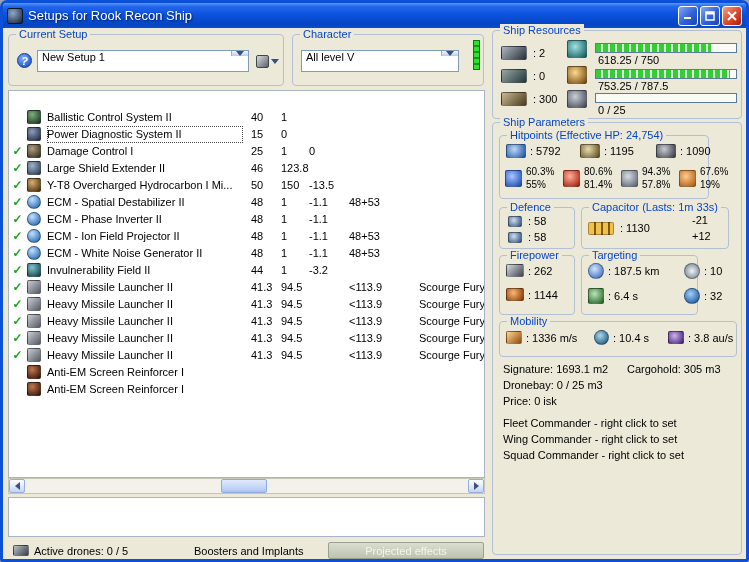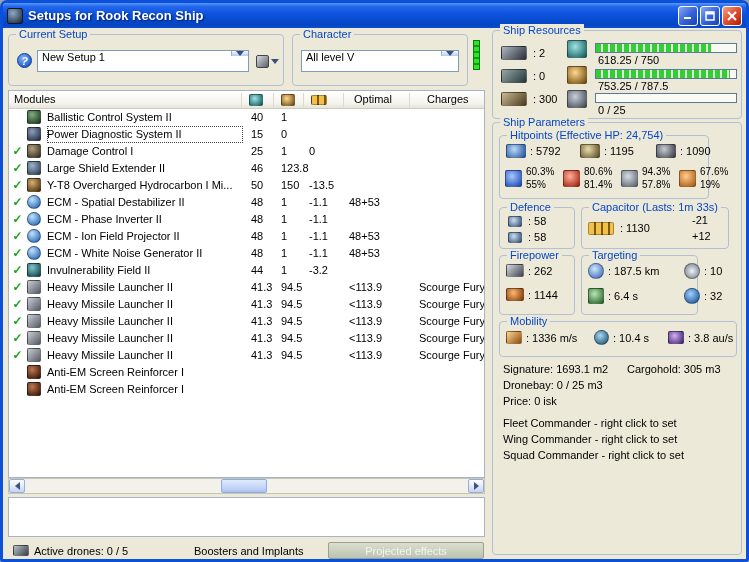--- a/index.html
+++ b/index.html
@@ -6,21 +6,21 @@
   html,body{width:749px;height:562px;overflow:hidden}
   body{font-family:"Liberation Sans",sans-serif;font-size:11px;color:#000;background:#9aa4b0}
 
   .window{position:absolute;left:0;top:0;width:749px;height:562px;border:3px solid #0b50d8;border-radius:7px 7px 3px 3px;background:#ece9d8;overflow:hidden}
 
   
   .titlebar{position:absolute;left:0;top:0;right:0;height:25px;
     background:linear-gradient(180deg,#5a97f7 0%,#2367ec 14%,#0c52de 45%,#0545c2 88%,#0a4ecf 100%);
     display:flex;align-items:center;padding:0 4px}
   .app-icon{width:16px;height:16px;border-radius:2px;background:radial-gradient(circle at 35% 30%,#8fa8c8,#16202e);border:1px solid #0a1828;flex:0 0 auto}
-  .title-text{color:#fff;font-weight:bold;font-size:13px;text-shadow:1px 1px 2px rgba(0,10,60,.75);margin-left:5px;flex:1;white-space:nowrap;overflow:hidden}
+  .title-text{color:#fff;font-weight:normal;font-size:13px;text-shadow:1px 1px 2px rgba(0,10,60,.75);margin-left:5px;flex:1;white-space:nowrap;overflow:hidden}
   .tb-btn{width:20px;height:20px;border-radius:3px;margin-left:2px;border:1px solid #fff;display:flex;align-items:center;justify-content:center;flex:0 0 auto}
   .btn-min,.btn-max{background:linear-gradient(135deg,#86a7f3 0%,#3160d8 55%,#1c44b4 100%)}
   .btn-close{background:linear-gradient(135deg,#f4a488 0%,#e25436 45%,#ad1c05 100%)}
 
   
   .gbox{position:absolute;border:1px solid #b3c0d4;border-radius:4px}
   .glabel{position:absolute;top:-7px;left:7px;background:#ece9d8;padding:0 3px;color:#0646c8;white-space:nowrap}
 
   
   .combo{position:absolute;height:22px;background:#fff;border:1px solid #7f9db9;display:flex;align-items:flex-start}
@@ -149,46 +149,33 @@
       <span class="cbtn">
           <span class="tri-down"></span>
         </span>
     </div>
     <div class="toolbtn" style="left:245px;top:15px">
       <span class="i-tool"></span>
       <span class="tri-down"></span>
     </div>
   </div>
 
-  <div class="gbox" style="left:289px;top:31px;width:176px;height:52px">
+  <div class="gbox" style="left:289px;top:31px;width:192px;height:52px">
     <span class="glabel">Character</span>
     <div class="combo" style="left:8px;top:15px;width:158px">
       <span class="cval">All level V</span>
       <span class="cbtn">
           <span class="tri-down"></span>
         </span>
     </div>
   </div>
 
   <span class="charbar"></span>
 
   <div class="modtable">
-    <div class="mod-header">
-      <span class="hname">Modules</span>
-      <span class="hsep" style="left:232px"></span>
-      <span class="ico c-cpuchip" style="left:240px;top:3px;width:14px;height:12px"></span>
-      <span class="hsep" style="left:264px"></span>
-      <span class="ico c-power" style="left:272px;top:3px;width:14px;height:12px"></span>
-      <span class="hsep" style="left:294px"></span>
-      <span class="ico c-battery" style="left:302px;top:4px;width:16px;height:10px"></span>
-      <span class="hsep" style="left:334px"></span>
-      <span class="hopt">Optimal</span>
-      <span class="hsep" style="left:400px"></span>
-      <span class="hchg">Charges</span>
-    </div>
     <div class="mod-rows" id="mod-rows">
     <div class="mod-row">
 
       <span class="mico mi-bcs"></span>
       <span class="mname">Ballistic Control System II</span>
       <span class="mcol cc-cpu">40</span>
       <span class="mcol cc-pg">1</span>
       <span class="mcol cc-cap"></span>
       <span class="mcol cc-opt"></span>
       <span class="mcol cc-chg"></span>

